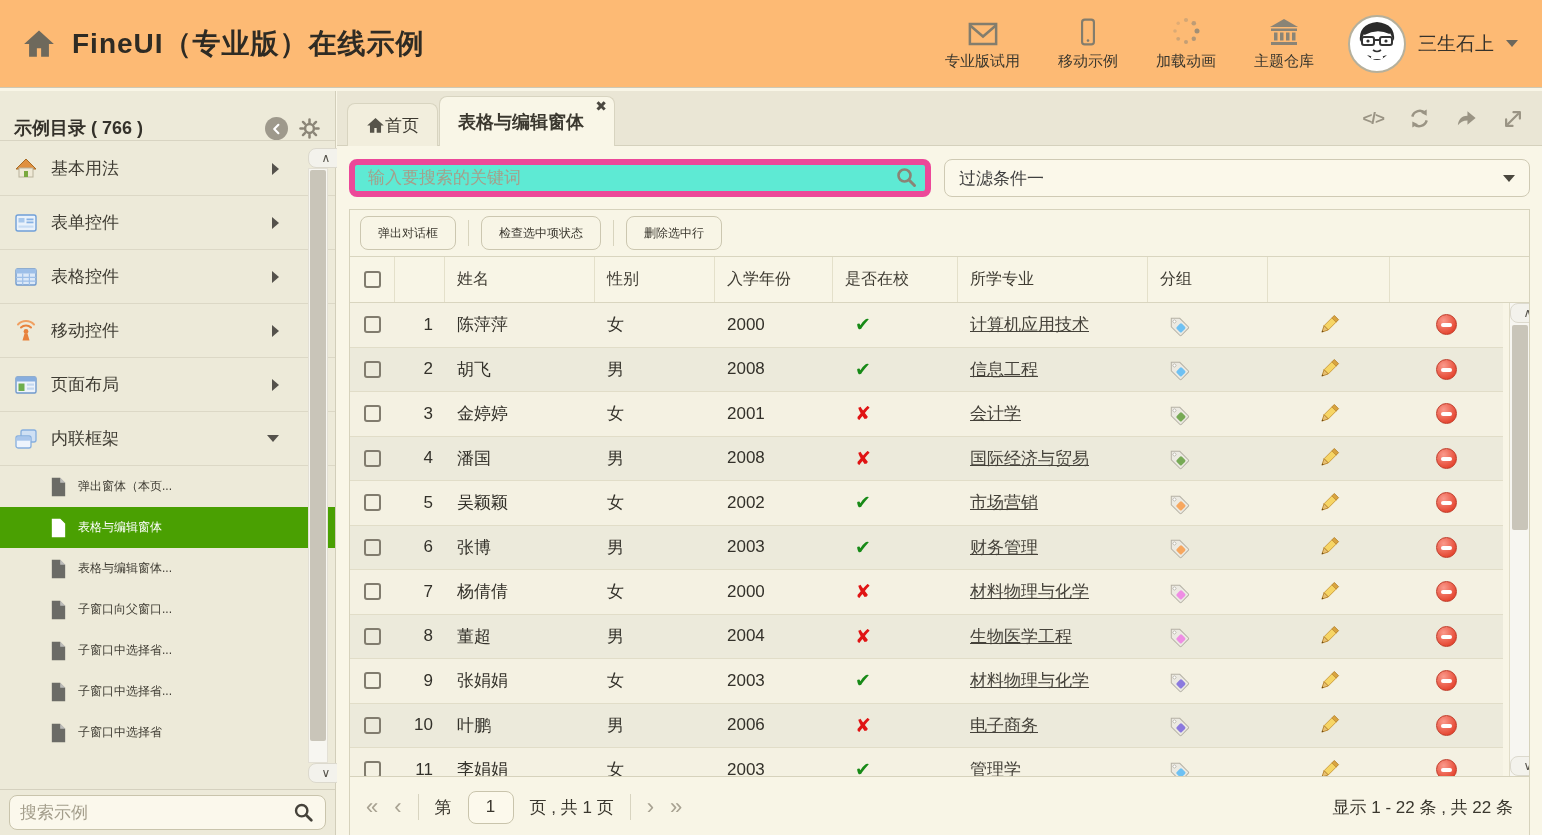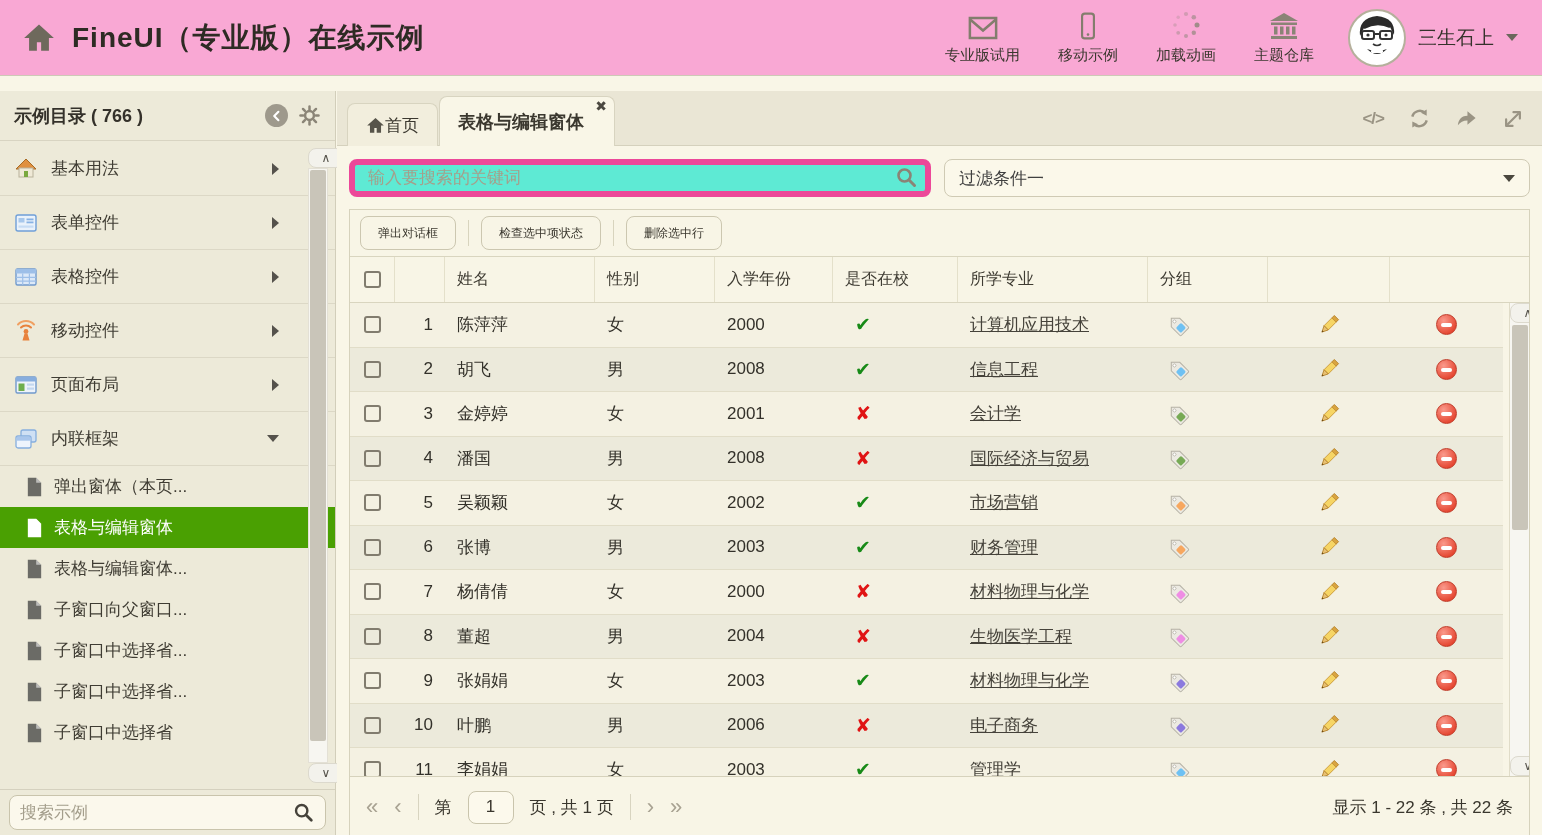--- a/index.html
+++ b/index.html
@@ -1,44 +1,44 @@
 <!DOCTYPE html>
 <html><head>
 <meta charset="utf-8">
 <style>
   * { box-sizing: border-box; margin: 0; padding: 0; }
   html,body { width:1542px; height:835px; overflow:hidden; }
   body { font-family:"Liberation Sans","DejaVu Sans",sans-serif; background:#f9f6e7; position:relative; color:#33312a; }
   svg { display:block; }
 
   
-  .hdr { position:absolute; top:0; left:0; width:1542px; height:76px; background:#f9a8d4; border-bottom:1px solid #cdc9b6; display:flex; align-items:center; }
+  .hdr { position:absolute; top:0; left:0; width:1542px; height:88px; background:#fdba74; border-bottom:1px solid #cdc9b6; display:flex; align-items:center; }
   .hdr-left { display:flex; align-items:center; gap:16px; padding-left:22px; flex:1; }
   .hdr-title { font-size:28px; font-weight:bold; color:#2e2b24; letter-spacing:1px; }
   .hdr-actions { display:flex; align-items:flex-end; gap:38px; margin-right:34px; }
   .hdr-act { display:flex; flex-direction:column; align-items:center; gap:6px; cursor:pointer; }
   .hdr-act .ic { height:30px; display:flex; align-items:flex-end; justify-content:center; color:#837d6d; }
   .hdr-act .lbl { font-size:15px; color:#3a372e; }
   .hdr-user { display:flex; align-items:center; gap:12px; margin-right:24px; }
   .avatar { width:58px; height:58px; border-radius:50%; background:#fff; border:2px solid #b5b09c; overflow:hidden; }
   .uname { font-size:19px; color:#35322b; }
   .caret-dn { width:0; height:0; border-left:6px solid transparent; border-right:6px solid transparent; border-top:7px solid #6b675c; }
 
   
   .sbar { position:absolute; top:91px; left:0; width:336px; bottom:0; background:#edead9; border-right:1px solid #d2ceba; }
-  .sbar-hd { height:50px; display:flex; align-items:center; padding:0 14px; border-bottom:1px solid #d8d4c2; }
+  .sbar-hd { height:50px; display:flex; align-items:flex-end; padding:0 14px; border-bottom:1px solid #d8d4c2; }
   .sbar-title { font-size:18px; font-weight:bold; color:#34312a; flex:1; }
   .circle-btn { width:23px; height:23px; border-radius:50%; background:#9e998c; display:flex; align-items:center; justify-content:center; margin-left:10px; cursor:pointer; }
   .gear { margin-left:10px; cursor:pointer; }
   .sbar-list { position:absolute; top:51px; left:0; right:0; bottom:46px; overflow:hidden; }
   .grp { height:54px; display:flex; align-items:center; gap:13px; padding-left:14px; border-bottom:1px solid #dcd8c6; position:relative; cursor:pointer;text-align:center; }
   .grp .lbl { font-size:17px; color:#3f3c33; }
   .tri { position:absolute; right:56px; width:0; height:0; border-top:6px solid transparent; border-bottom:6px solid transparent; border-left:7px solid #55524c; }
   .grp.expanded .tri { border-left:6px solid transparent; border-right:6px solid transparent; border-top:7px solid #55524c; border-bottom:none; }
-  .sub { height:41px; display:flex; align-items:center; gap:11px; padding-left:26px; font-size:17px; color:#3f3c33; cursor:pointer; }
+  .sub { height:41px; display:flex; align-items:center; gap:11px; padding-left:50px; font-size:12px; color:#3f3c33; cursor:pointer; }
   .sub .file { color:#6b6b66; }
   .sub.selected { background:#4aa002; color:#fff; }
   .sub.selected .file { color:#fff; }
   .sb-scroll { position:absolute; right:7px; top:57px; bottom:52px; width:20px; }
   .sb-scroll .btn, .tb-scroll .btn { position:absolute; left:0; width:20px; height:20px; background:#f3f2ec; border:1px solid #dcd9cd; color:#55524a; font-size:12px; display:flex; align-items:center; justify-content:center; cursor:pointer; }
   .sb-scroll .up { top:0; } .sb-scroll .dn { bottom:0; }
   .sb-scroll .track { position:absolute; top:20px; bottom:20px; left:0; width:20px; background:#f7f6f1; border:1px solid #e3e0d5; }
   .sb-scroll .thumb { position:absolute; top:22px; bottom:42px; left:2px; width:16px; background:#c9c5b9; border-radius:2px; cursor:grab; }
   .sbar-search { position:absolute; bottom:0; left:0; right:0; height:46px; border-top:1px solid #d5d1bf; padding:5px 9px; }
   .sbar-search .box { height:35px; border:1px solid #c9c4ac; border-radius:8px; background:#fbf8ec; display:flex; align-items:center; padding:0 10px; }

